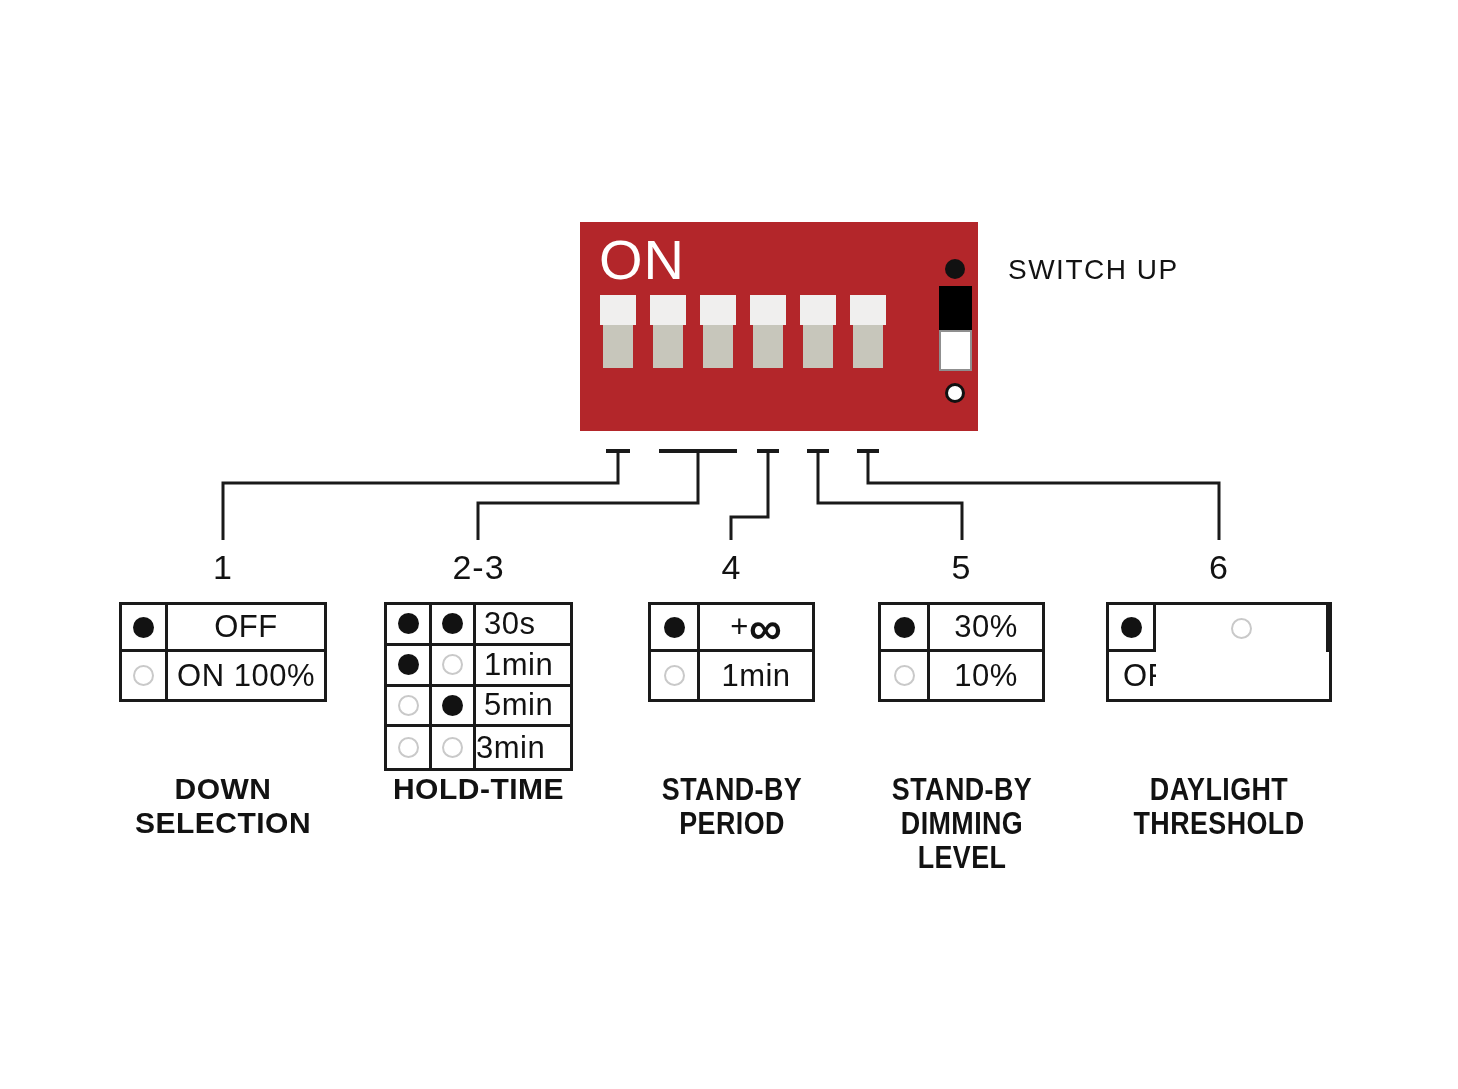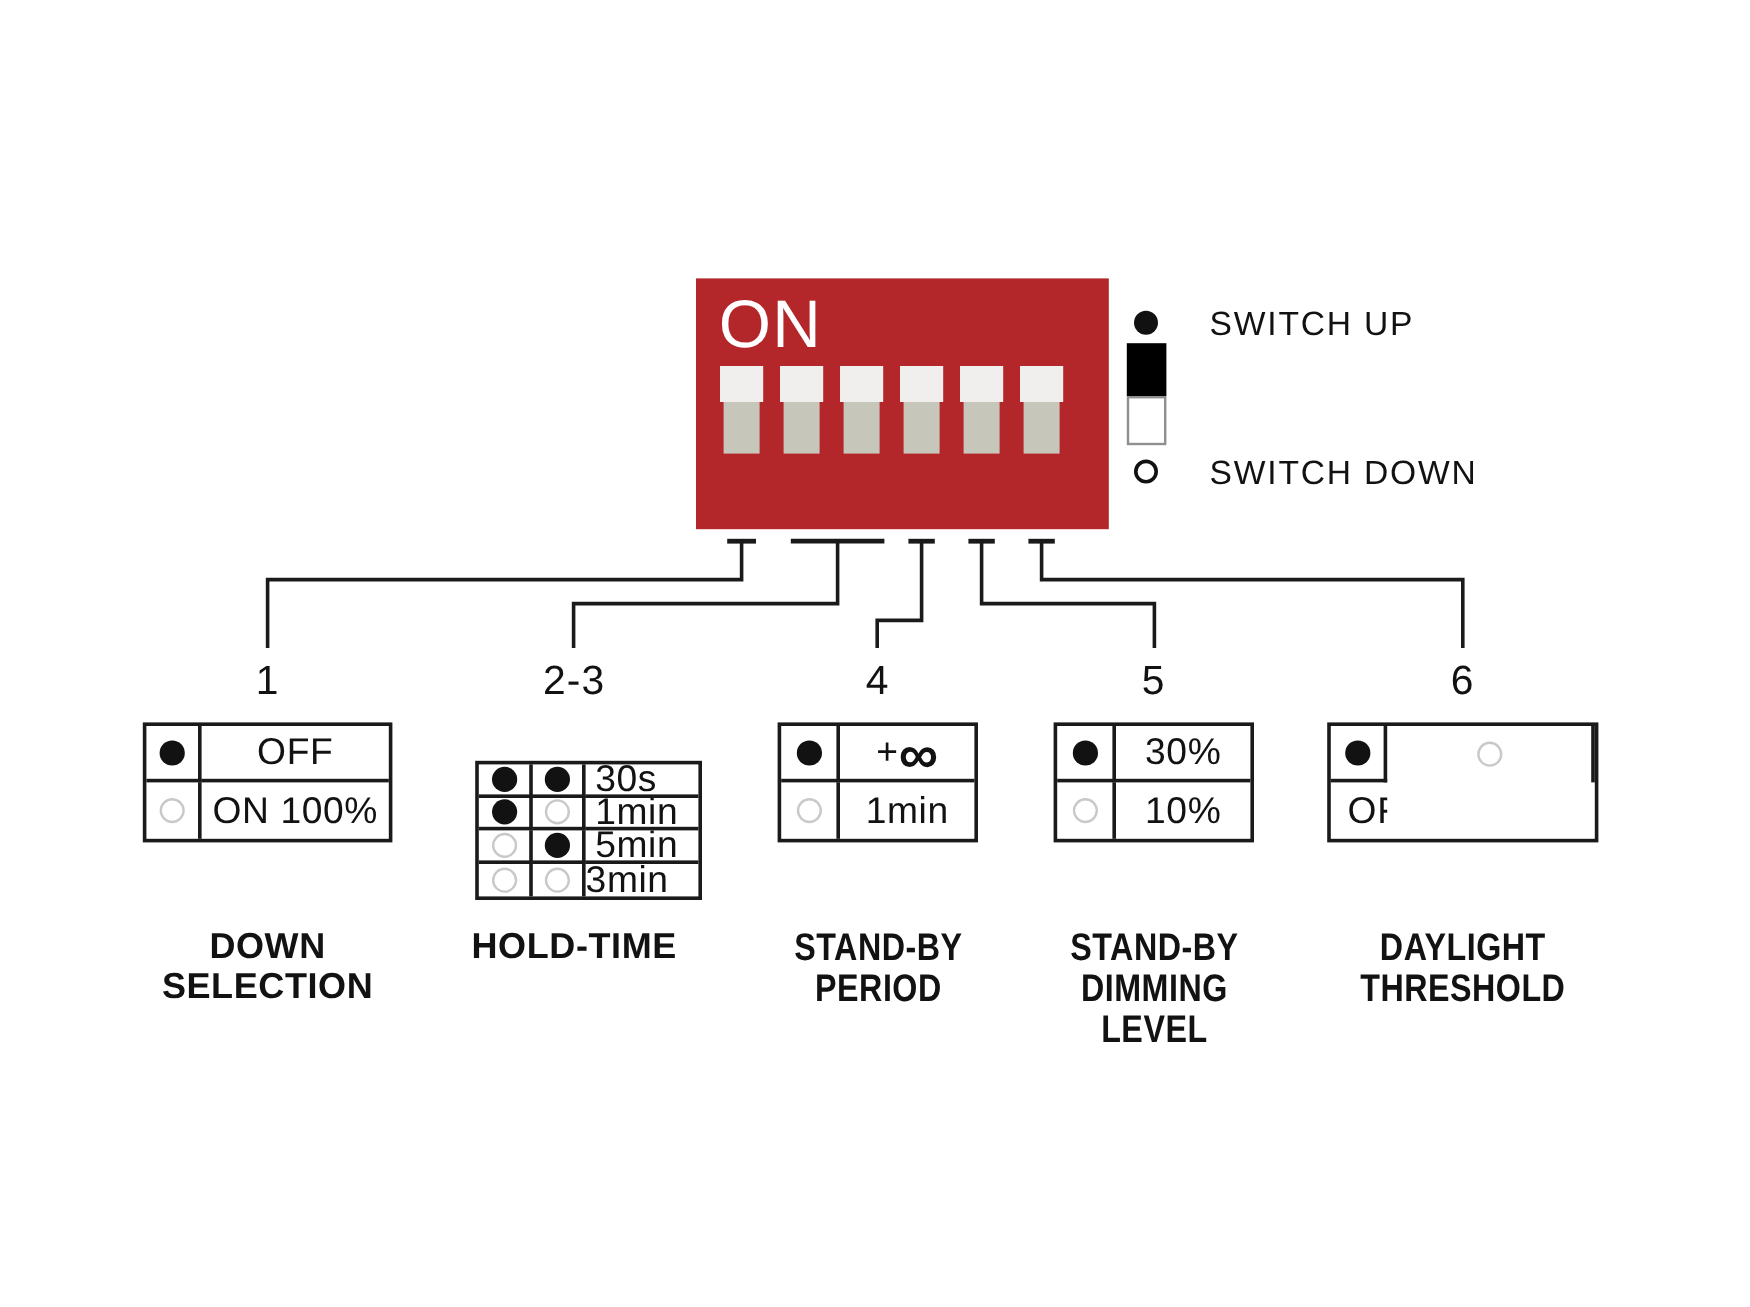--- a/index.html
+++ b/index.html
@@ -1,21 +1,21 @@
 <!DOCTYPE html>
 <html><head>
 <meta charset="utf-8">
 <style>
   html,body{margin:0;padding:0;background:#ffffff;}
   .canvas{
     position:relative;width:1458px;height:1089px;background:#ffffff;
     font-family:"Liberation Sans",sans-serif;color:#121212;overflow:hidden;
   }
   
-  .dip-box{position:absolute;left:580px;top:232px;width:344px;height:209px;}
+  .dip-box{position:absolute;left:580px;top:222px;width:398px;height:209px;}
   .on-label{position:absolute;left:19px;top:9px;font-size:56px;line-height:1.05;color:#ffffff;letter-spacing:1px;}
   .switch{position:absolute;top:73px;width:36px;height:200px;}
   .switch .cap{position:absolute;top:0;left:0;width:36px;height:30px;background:#F0EFEE;}
   .switch .stem{position:absolute;top:30px;left:3px;width:30px;height:43px;background:#C7C6BB;}
   .switch .num{position:absolute;top:148px;left:-7px;width:50px;text-align:center;font-size:46px;line-height:1;color:#ffffff;}
   
   .legend-dot-up{position:absolute;left:945px;top:259px;width:20px;height:20px;border-radius:50%;background:#111111;}
   .legend-toggle{position:absolute;left:939px;top:286px;width:33px;height:85px;}
   .legend-toggle .tg-black{position:absolute;top:0;left:0;width:33px;height:44px;background:#000000;}
   .legend-toggle .tg-white{position:absolute;top:44px;left:0;width:33px;height:41px;background:#ffffff;border:2px solid #8f8f8f;box-sizing:border-box;}
@@ -90,21 +90,20 @@
       </div>
   </div>
 
   <div class="legend-dot-up"></div>
   <div class="legend-toggle">
     <div class="tg-black"></div>
     <div class="tg-white"></div>
   </div>
   <div class="legend-dot-down"></div>
   <div class="legend-label up">SWITCH UP</div>
-  <div class="legend-label down">SWITCH DOWN</div>
 
   <svg class="connectors" viewBox="0 0 1458 1089" xmlns="http://www.w3.org/2000/svg">
     <g stroke="#1a1a1a" fill="none">
 
       <path d="M606 451 H630" stroke-width="4"></path>
       <path d="M659 451 H737" stroke-width="4"></path>
       <path d="M757 451 H779" stroke-width="4"></path>
       <path d="M807 451 H829" stroke-width="4"></path>
       <path d="M857 451 H879" stroke-width="4"></path>
 
@@ -126,21 +125,21 @@
         <div class="cell last-row">
           <div class="dot down"></div>
         </div>
         <div class="cell value last-col last-row">ON 100%</div>
       </div>
       <div class="caption" style="left: 63px;">
         <div>DOWN</div>
         <div>SELECTION</div>
       </div>
       <div class="group-header" style="left: 408.5px;">2-3</div>
-      <div class="dip-table" style="left: 396px; width: 189px; height: 116px; grid-template-columns: 45px 44px 1fr; grid-template-rows: repeat(4, 1fr); margin-top: 32px;">
+      <div class="dip-table" style="left: 384px; width: 189px; height: 169px; grid-template-columns: 45px 44px 1fr; grid-template-rows: repeat(4, 1fr);">
         <div class="cell">
           <div class="dot up"></div>
         </div>
         <div class="cell">
           <div class="dot up"></div>
         </div>
         <div class="cell value last-col left" style="padding-left: 8px;">30s</div>
         <div class="cell">
           <div class="dot up"></div>
         </div>

